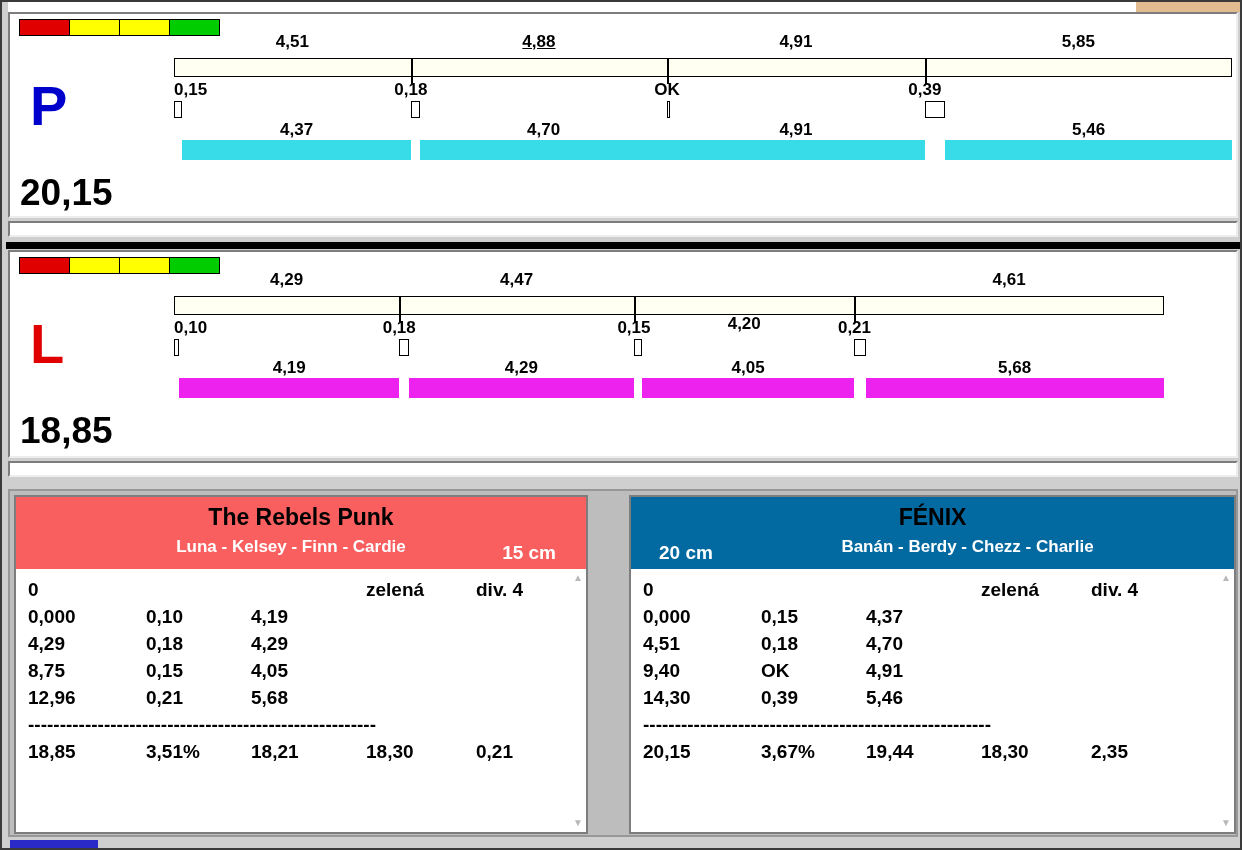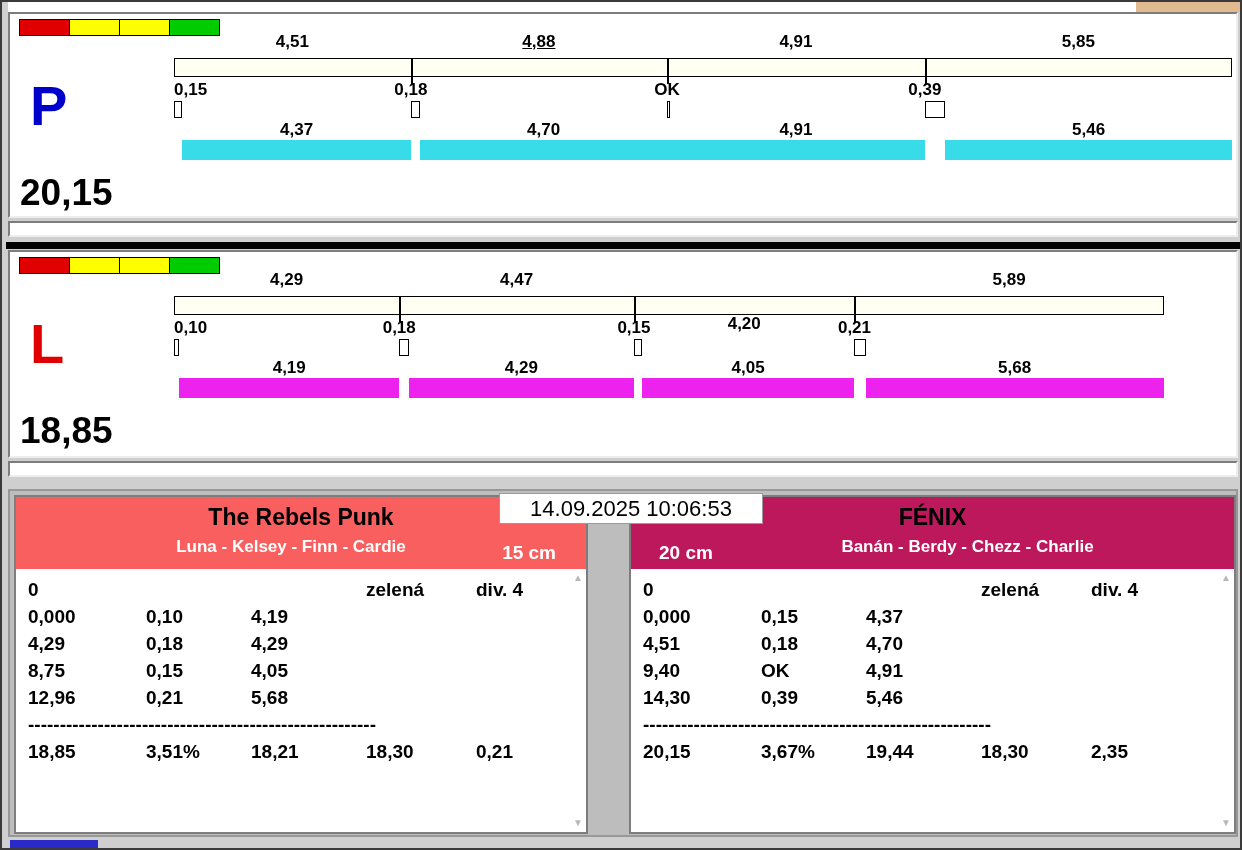--- a/index.html
+++ b/index.html
@@ -126,21 +126,21 @@
         <div class="c-label" style="left: 21.29%; transform: translateX(-50%);">0,18</div>
         <div class="c-box" style="left: 21.29%; width: 0.893%;"></div>
         <div class="l-label" style="left: 32.829%;">4,29</div>
         <div class="seg" style="left: 22.184%; width: 21.29%; background: rgb(238, 34, 238);"></div>
         <div class="u-label" style="left: 53.896%; margin-top: 44px;">4,20</div>
         <div class="tick" style="left: 43.474%;"></div>
         <div class="c-label" style="left: 43.474%; transform: translateX(-50%);">0,15</div>
         <div class="c-box" style="left: 43.474%; width: 0.744%;"></div>
         <div class="l-label" style="left: 54.268%;">4,05</div>
         <div class="seg" style="left: 44.218%; width: 20.099%; background: rgb(238, 34, 238);"></div>
-        <div class="u-label" style="left: 78.933%;">5,89</div>
+        <div class="u-label" style="left: 78.933%;">4,61</div>
         <div class="tick" style="left: 64.318%;"></div>
         <div class="c-label" style="left: 64.318%; transform: translateX(-50%);">0,21</div>
         <div class="c-box" style="left: 64.318%; width: 1.042%;"></div>
         <div class="l-label" style="left: 79.454%;">5,68</div>
         <div class="seg" style="left: 65.36%; width: 28.189%; background: rgb(238, 34, 238);"></div>
       </div>
   </div>
   <div class="strip strip-l"></div>
 
   <div class="bottom">
@@ -188,21 +188,21 @@
               <span style="grid-column: 4;">18,30</span>
               <span style="grid-column: 5;">0,21</span>
             </div>
           </div>
         <div class="scroll-arrow up">▲</div>
         <div class="scroll-arrow down">▼</div>
       </div>
     </div>
 
     <div class="team-panel team-right">
-      <div class="team-header" style="background: #be185d;">
+      <div class="team-header" style="background: #0369a1;">
         <div class="team-name">FÉNIX</div>
         <div class="team-members">Banán - Berdy - Chezz - Charlie</div>
         <div class="team-height">20 cm</div>
       </div>
       <div class="team-body">
         <div class="ttable">
             <div class="trow">
               <span style="grid-column: 1;">0</span>
               <span style="grid-column: 4;">zelená</span>
               <span style="grid-column: 5;">div. 4</span>
@@ -236,18 +236,17 @@
               <span style="grid-column: 3;">19,44</span>
               <span style="grid-column: 4;">18,30</span>
               <span style="grid-column: 5;">2,35</span>
             </div>
           </div>
         <div class="scroll-arrow up">▲</div>
         <div class="scroll-arrow down">▼</div>
       </div>
     </div>
 
-    <div class="datetime">14.09.2025 10:06:53</div>
   </div>
 
   <div class="bottom-indicator"></div>
 
 </div>
 
 </body></html>

